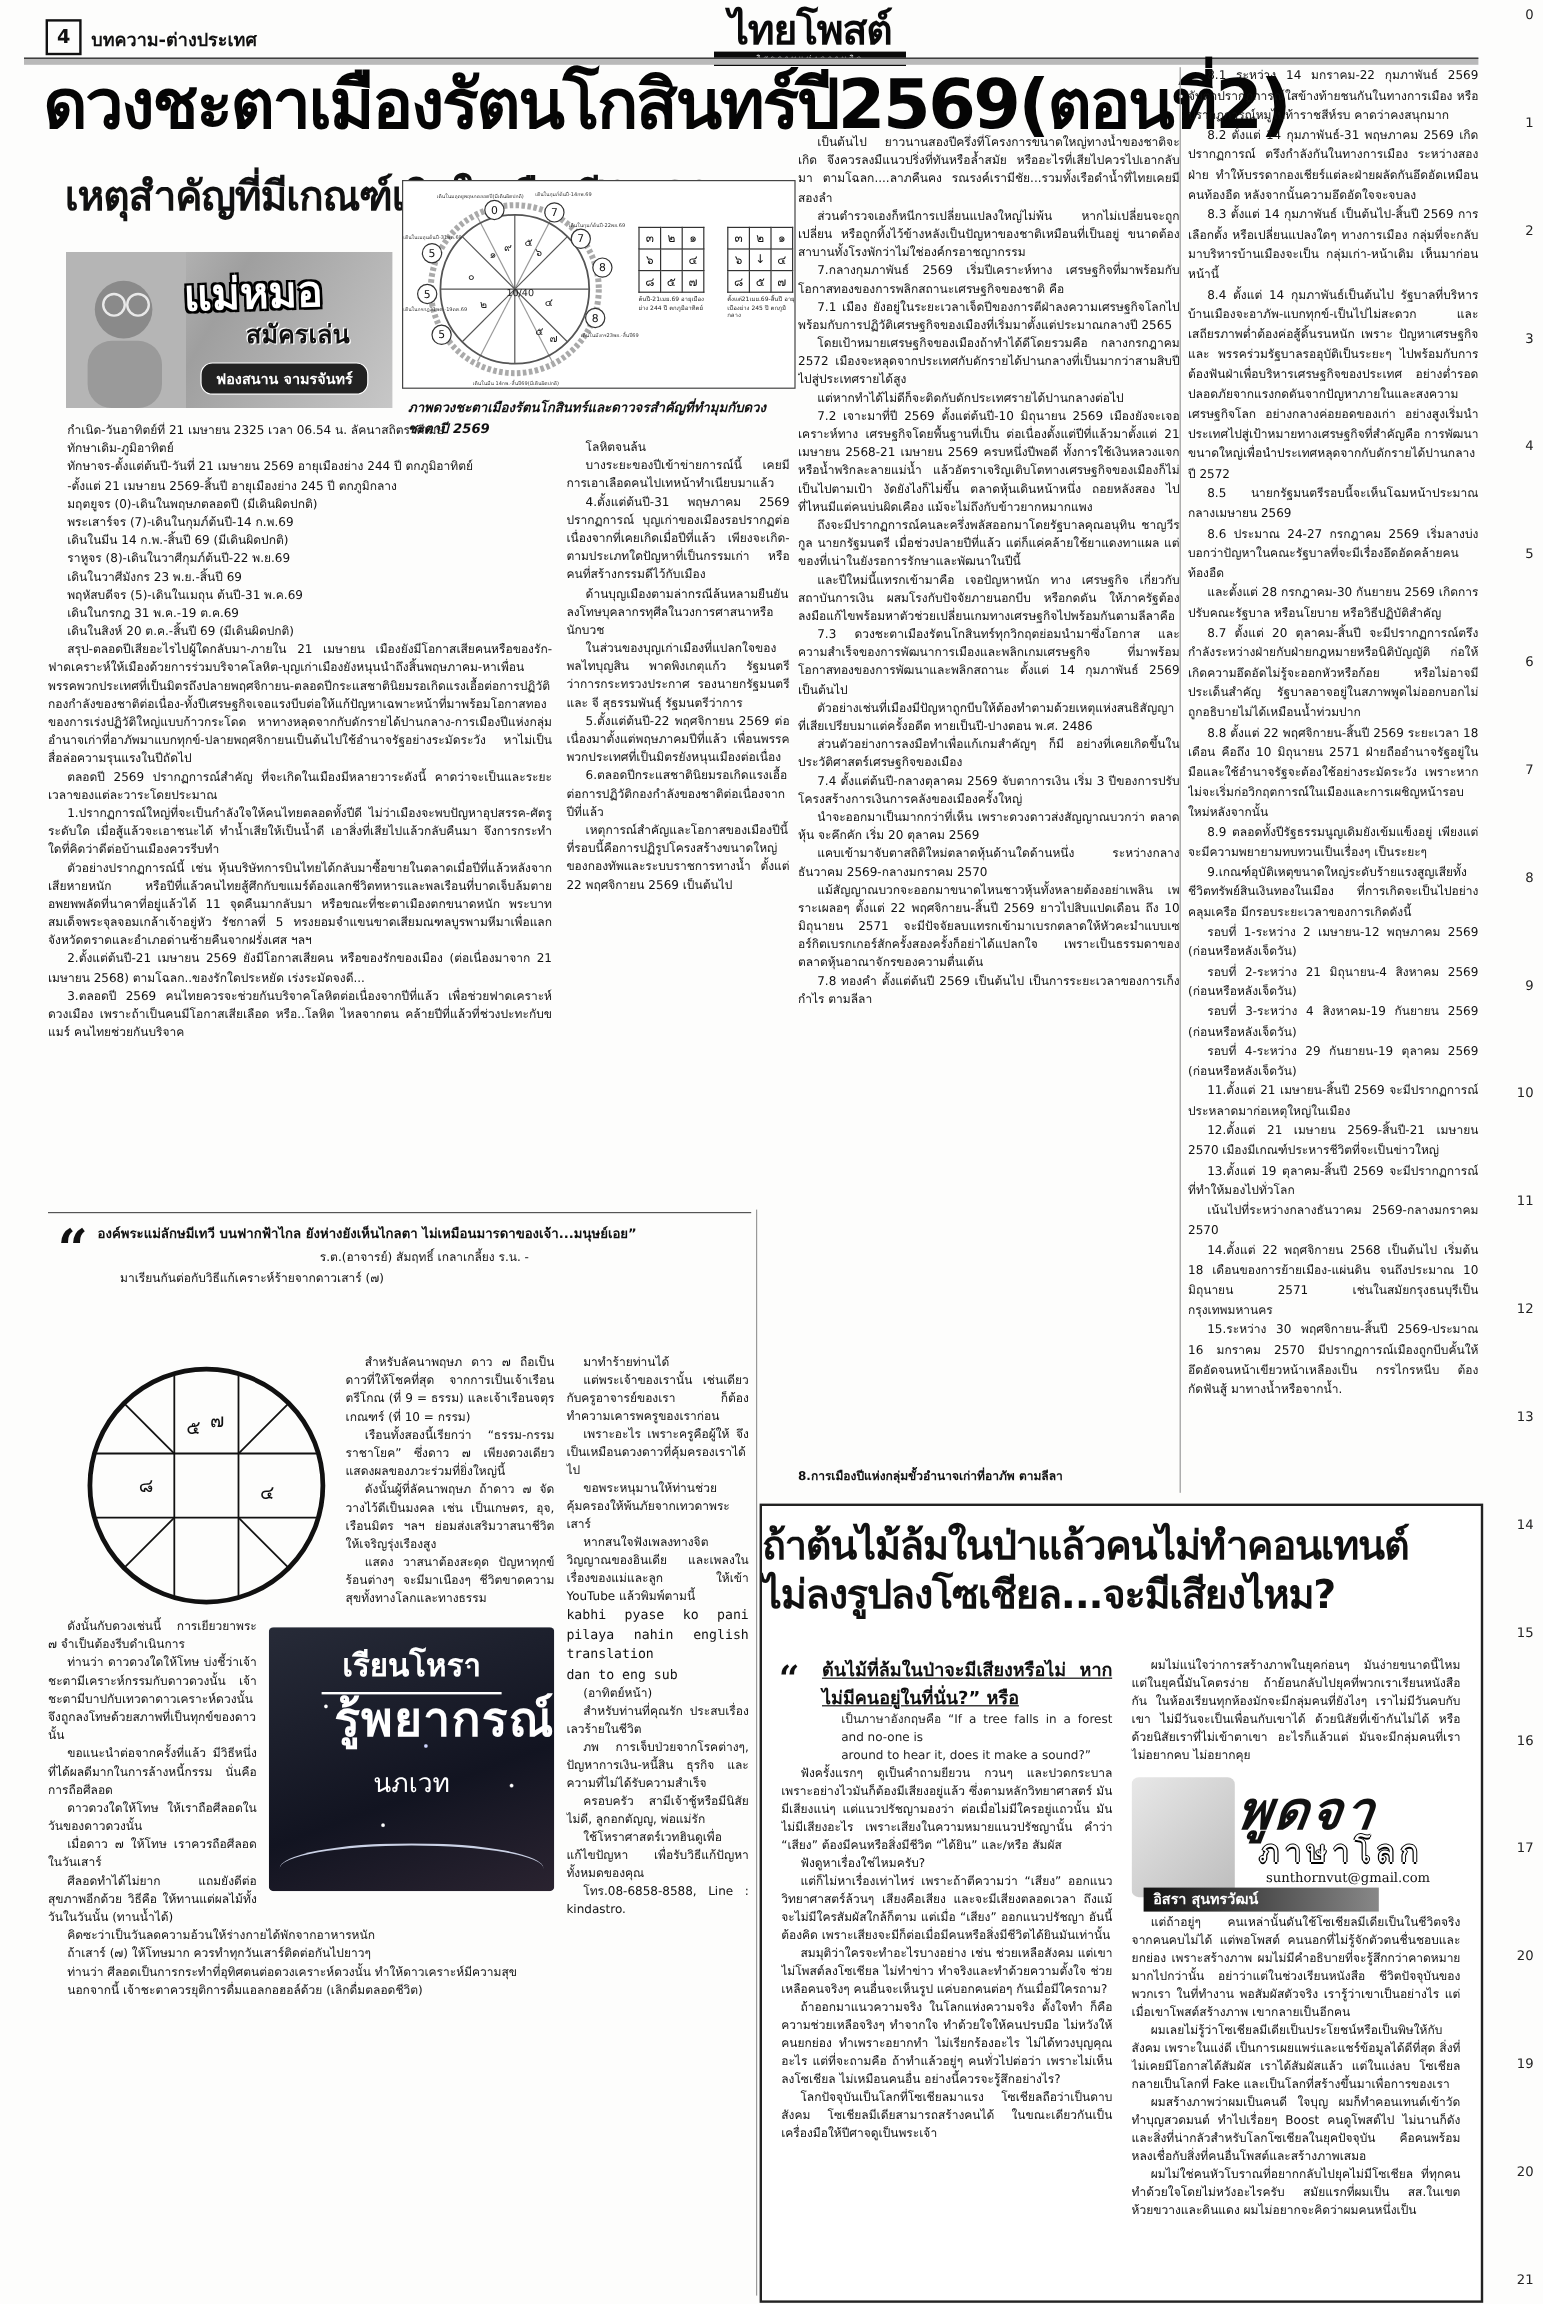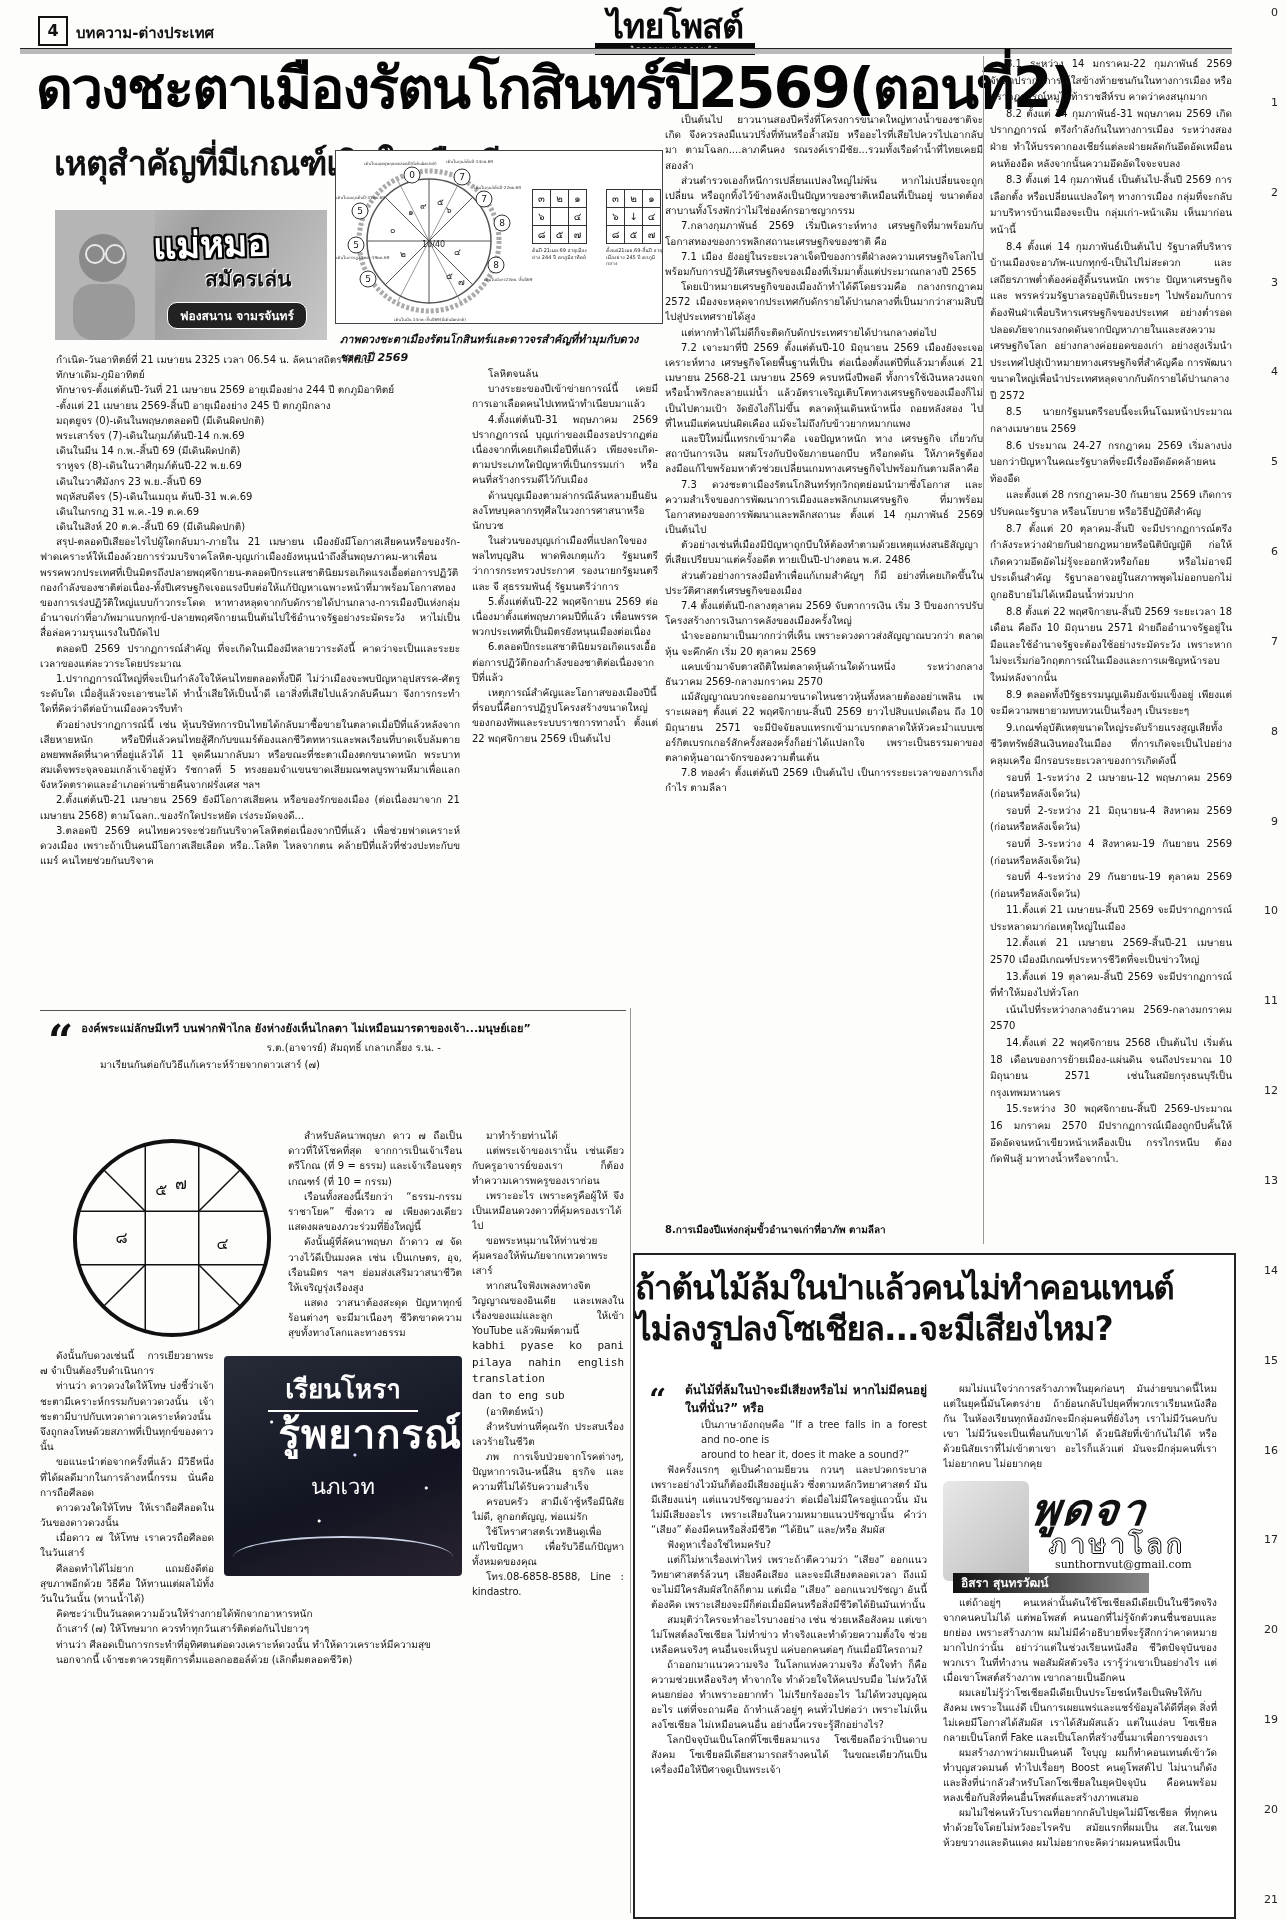--- a/index.html
+++ b/index.html
@@ -74,21 +74,21 @@
           text-align:justify;overflow:hidden;}
   .midcol p{margin:0;text-indent:14px;}
   .midcol .yt{text-indent:0;font-family:"DejaVu Sans Mono",monospace;font-size:11px;}
   
   .a2box{position:absolute;left:633px;top:1253px;width:599px;height:662px;border:2px solid #222;background:#fff;overflow:hidden;}
   .a2head{margin-top:12px;font-size:33px;font-weight:900;letter-spacing:-1px;line-height:1.25;}
   .a2cols{position:absolute;left:16px;top:126px;width:566px;height:520px;}
   .a2colA{position:absolute;left:0;top:0;width:276px;height:520px;font-size:10px;line-height:1.5;text-align:justify;overflow:hidden;}
   .a2colB{position:absolute;left:292px;top:0;width:274px;height:520px;font-size:10px;line-height:1.5;text-align:justify;overflow:hidden;}
   .a2colA p,.a2colB p{margin:0;text-indent:16px;}
-  .a2q{font-weight:bold;font-size:12px;text-indent:0 !important;margin-left:34px !important;}
+  .a2q{font-weight:bold;font-size:15px;text-indent:0 !important;margin-left:34px !important;text-decoration:underline;}
   .a2qe{font-size:10px;text-indent:0 !important;margin-left:50px !important;color:#222;}
   .qm2{position:absolute;left:-2px;top:-4px;font-size:30px;font-weight:900;font-family:"DejaVu Serif",serif;}
   .logo2{width:272px;height:112px;position:relative;margin:6px 0;background:#fff;}
   .l2face{position:absolute;left:0;top:4px;width:86px;height:100px;background:linear-gradient(135deg,#e8e8e8,#bdbdbd);
           border-radius:6px;}
   .l2t1{position:absolute;left:88px;top:0px;font-size:44px;font-weight:900;font-style:italic;letter-spacing:2px;transform:skewX(-8deg);}
   .l2t2{position:absolute;left:106px;top:48px;font-size:26px;color:#fff;letter-spacing:4px;
         text-shadow:1px 0 #000,-1px 0 #000,0 1px #000,0 -1px #000;}
   .l2mail{position:absolute;left:112px;top:80px;font-size:11px;font-family:"DejaVu Serif",serif;}
   .l2name{position:absolute;left:10px;top:96px;width:180px;background:linear-gradient(90deg,#111,#888);
@@ -286,20 +286,21 @@
       <p>เหตุการณ์สำคัญและโอกาสของเมืองปีนี้ ที่รอบนี้คือการปฏิรูปโครงสร้างขนาดใหญ่ของกองทัพและระบบราชการทางน้ำ ตั้งแต่ 22 พฤศจิกายน 2569 เป็นต้นไป</p>
     </div>
   <div class="col col3">
       <p>เป็นต้นไป ยาวนานสองปีครึ่งที่โครงการขนาดใหญ่ทางน้ำของชาติจะเกิด จึงควรลงมืแนวปริ่งที่ทันหรือล้ำสมัย หรืออะไรที่เสียไปควรไปเอากลับมา ตามโฉลก....ลาภคืนคง รณรงค์เรามีชัย...รวมทั้งเรือดำน้ำที่ไทยเคยมีสองลำ</p>
       <p>ส่วนตำรวจเองก็หนีการเปลี่ยนแปลงใหญ่ไม่พ้น หากไม่เปลี่ยนจะถูกเปลี่ยน หรือถูกทิ้งไว้ข้างหลังเป็นปัญหาของชาติเหมือนที่เป็นอยู่ ขนาดต้องสาบานทั้งโรงพักว่าไม่ใช่องค์กรอาชญากรรม</p>
       <p>7.กลางกุมภาพันธ์ 2569 เริ่มปีเคราะห์ทาง เศรษฐกิจที่มาพร้อมกับโอกาสทองของการพลิกสถานะเศรษฐกิจของชาติ คือ</p>
       <p>7.1 เมือง ยังอยู่ในระยะเวลาเจ็ดปีของการตีฝ่าลงความเศรษฐกิจโลกไปพร้อมกับการปฏิวัติเศรษฐกิจของเมืองที่เริ่มมาตั้งแต่ประมาณกลางปี 2565</p>
       <p>โดยเป้าหมายเศรษฐกิจของเมืองถ้าทำได้ดีโดยรวมคือ กลางกรกฎาคม 2572 เมืองจะหลุดจากประเทศกับดักรายได้ปานกลางที่เป็นมากว่าสามสิบปี ไปสู่ประเทศรายได้สูง</p>
       <p>แต่หากทำได้ไม่ดีก็จะติดกับดักประเทศรายได้ปานกลางต่อไป</p>
       <p>7.2 เจาะมาที่ปี 2569 ตั้งแต่ต้นปี-10 มิถุนายน 2569 เมืองยังจะเจอเคราะห์ทาง เศรษฐกิจโดยพื้นฐานที่เป็น ต่อเนื่องตั้งแต่ปีที่แล้วมาตั้งแต่ 21 เมษายน 2568-21 เมษายน 2569 ครบหนึ่งปีพอดี ทั้งการใช้เงินหลวงแจกหรือน้ำพริกละลายแม่น้ำ แล้วอัตราเจริญเติบโตทางเศรษฐกิจของเมืองก็ไม่เป็นไปตามเป้า งัดยังไงก็ไม่ขึ้น ตลาดหุ้นเดินหน้าหนึ่ง ถอยหลังสอง ไปที่ไหนมีแต่คนบ่นผิดเคือง แม้จะไม่ถึงกับข้าวยากหมากแพง</p>
+      <p>ถึงจะมีปรากฏการณ์คนละครึ่งพลัสออกมาโดยรัฐบาลคุณอนุทิน ชาญวีรกูล นายกรัฐมนตรี เมื่อช่วงปลายปีที่แล้ว แต่ก็แค่คล้ายใช้ยาแดงทาแผล แต่ของที่เน่าในยังรอการรักษาและพัฒนาในปีนี้</p>
       <p>และปีใหม่นี้แทรกเข้ามาคือ เจอปัญหาหนัก ทาง เศรษฐกิจ เกี่ยวกับสถาบันการเงิน ผสมโรงกับปัจจัยภายนอกบีบ หรือกดดัน ให้ภาครัฐต้องลงมือแก้ไขพร้อมหาตัวช่วยเปลี่ยนเกมทางเศรษฐกิจไปพร้อมกันตามลีลาคือ</p>
       <p>7.3 ดวงชะตาเมืองรัตนโกสินทร์ทุกวิกฤตย่อมนำมาซึ่งโอกาส และความสำเร็จของการพัฒนาการเมืองและพลิกเกมเศรษฐกิจ ที่มาพร้อมโอกาสทองของการพัฒนาและพลิกสถานะ ตั้งแต่ 14 กุมภาพันธ์ 2569 เป็นต้นไป</p>
       <p>ตัวอย่างเช่นที่เมืองมีปัญหาถูกบีบให้ต้องทำตามด้วยเหตุแห่งสนธิสัญญาที่เสียเปรียบมาแต่ครั้งอดีต ทายเป็นปี-ปางตอน พ.ศ. 2486</p>
       <p>ส่วนตัวอย่างการลงมือทำเพื่อแก้เกมสำคัญๆ ก็มี อย่างที่เคยเกิดขึ้นในประวัติศาสตร์เศรษฐกิจของเมือง</p>
       <p>7.4 ตั้งแต่ต้นปี-กลางตุลาคม 2569 จับตาการเงิน เริ่ม 3 ปีของการปรับโครงสร้างการเงินการคลังของเมืองครั้งใหญ่</p>
       <p>นำจะออกมาเป็นมากกว่าที่เห็น เพราะดวงดาวส่งสัญญาณบวกว่า ตลาดหุ้น จะคึกคัก เริ่ม 20 ตุลาคม 2569</p>
       <p>แคบเข้ามาจับตาสถิติใหม่ตลาดหุ้นด้านใดด้านหนึ่ง ระหว่างกลางธันวาคม 2569-กลางมกราคม 2570</p>
       <p>แม้สัญญาณบวกจะออกมาขนาดไหนชาวหุ้นทั้งหลายต้องอย่าเพลิน เพราะเผลอๆ ตั้งแต่ 22 พฤศจิกายน-สิ้นปี 2569 ยาวไปสิบแปดเดือน ถึง 10 มิถุนายน 2571 จะมีปัจจัยลบแทรกเข้ามาเบรกตลาดให้หัวคะมำแบบเซอร์กิตเบรกเกอร์สักครั้งสองครั้งก็อย่าได้แปลกใจ เพราะเป็นธรรมดาของตลาดหุ้นอาณาจักรของความตื่นเต้น</p>
       <p>7.8 ทองคำ ตั้งแต่ต้นปี 2569 เป็นต้นไป เป็นการระยะเวลาของการเก็งกำไร ตามลีลา</p>
     </div>

